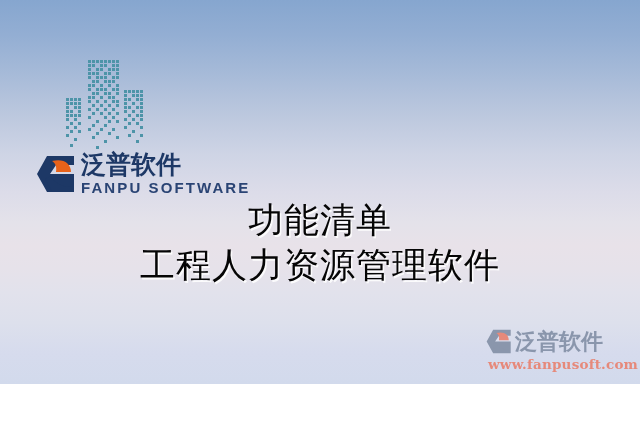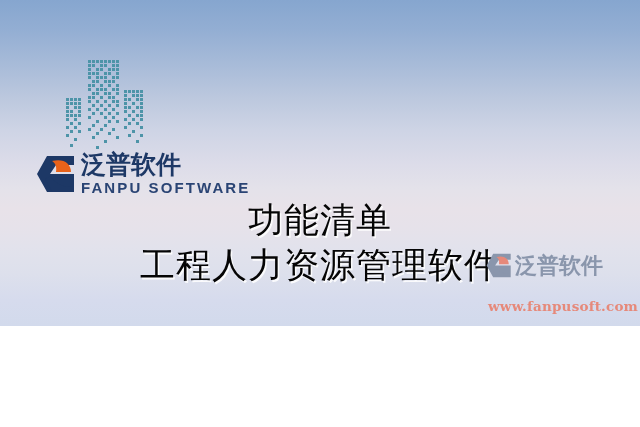--- a/index.html
+++ b/index.html
@@ -7,21 +7,21 @@
     padding: 0;
     background: #ffffff;
   }
   body {
     font-family: "Liberation Sans", sans-serif;
   }
 
   #slide {
     position: relative;
     width: 640px;
-    height: 326px;
+    height: 384px;
     overflow: hidden;
     background: linear-gradient(
       to bottom,
       #86a6cf   0%,
       #93aed3   9%,
       #a6bad8  19%,
       #bcc8de  30%,
       #ced4e5  40%,
       #dcdce9  50%,
       #e4e2ea  58%,
@@ -126,21 +126,21 @@
     color: #8a96ac;
     margin-left: 3px;
     line-height: 1;
     white-space: nowrap;
   }
   #watermark .wm-url {
     font-family: "DejaVu Serif", "Liberation Serif", serif;
     font-size: 13.5px;
     font-weight: bold;
     color: #e6897a;
-    margin-top: 20px;
+    margin-top: 2px;
     margin-left: 2px;
     letter-spacing: 0.2px;
     white-space: nowrap;
   }
 </style>
 </head>
 <body>
 
 <div id="slide">
 

